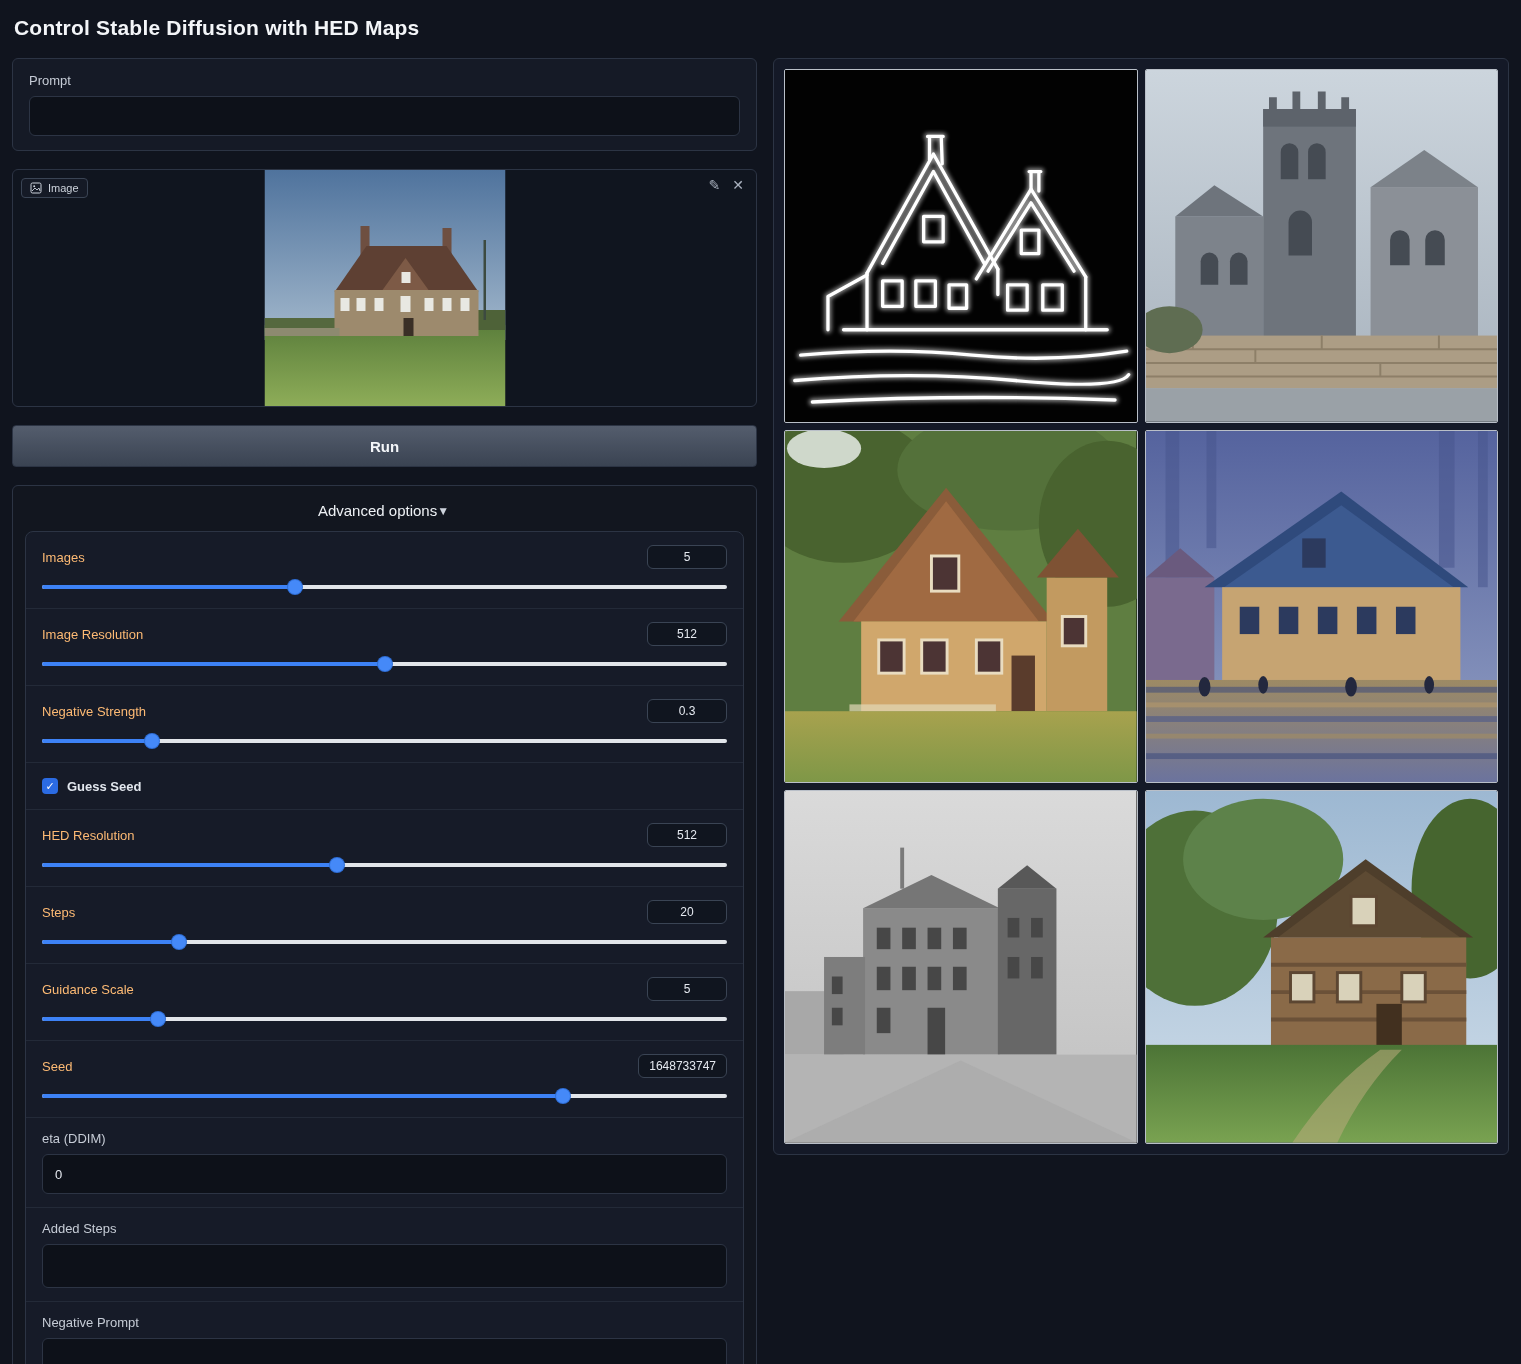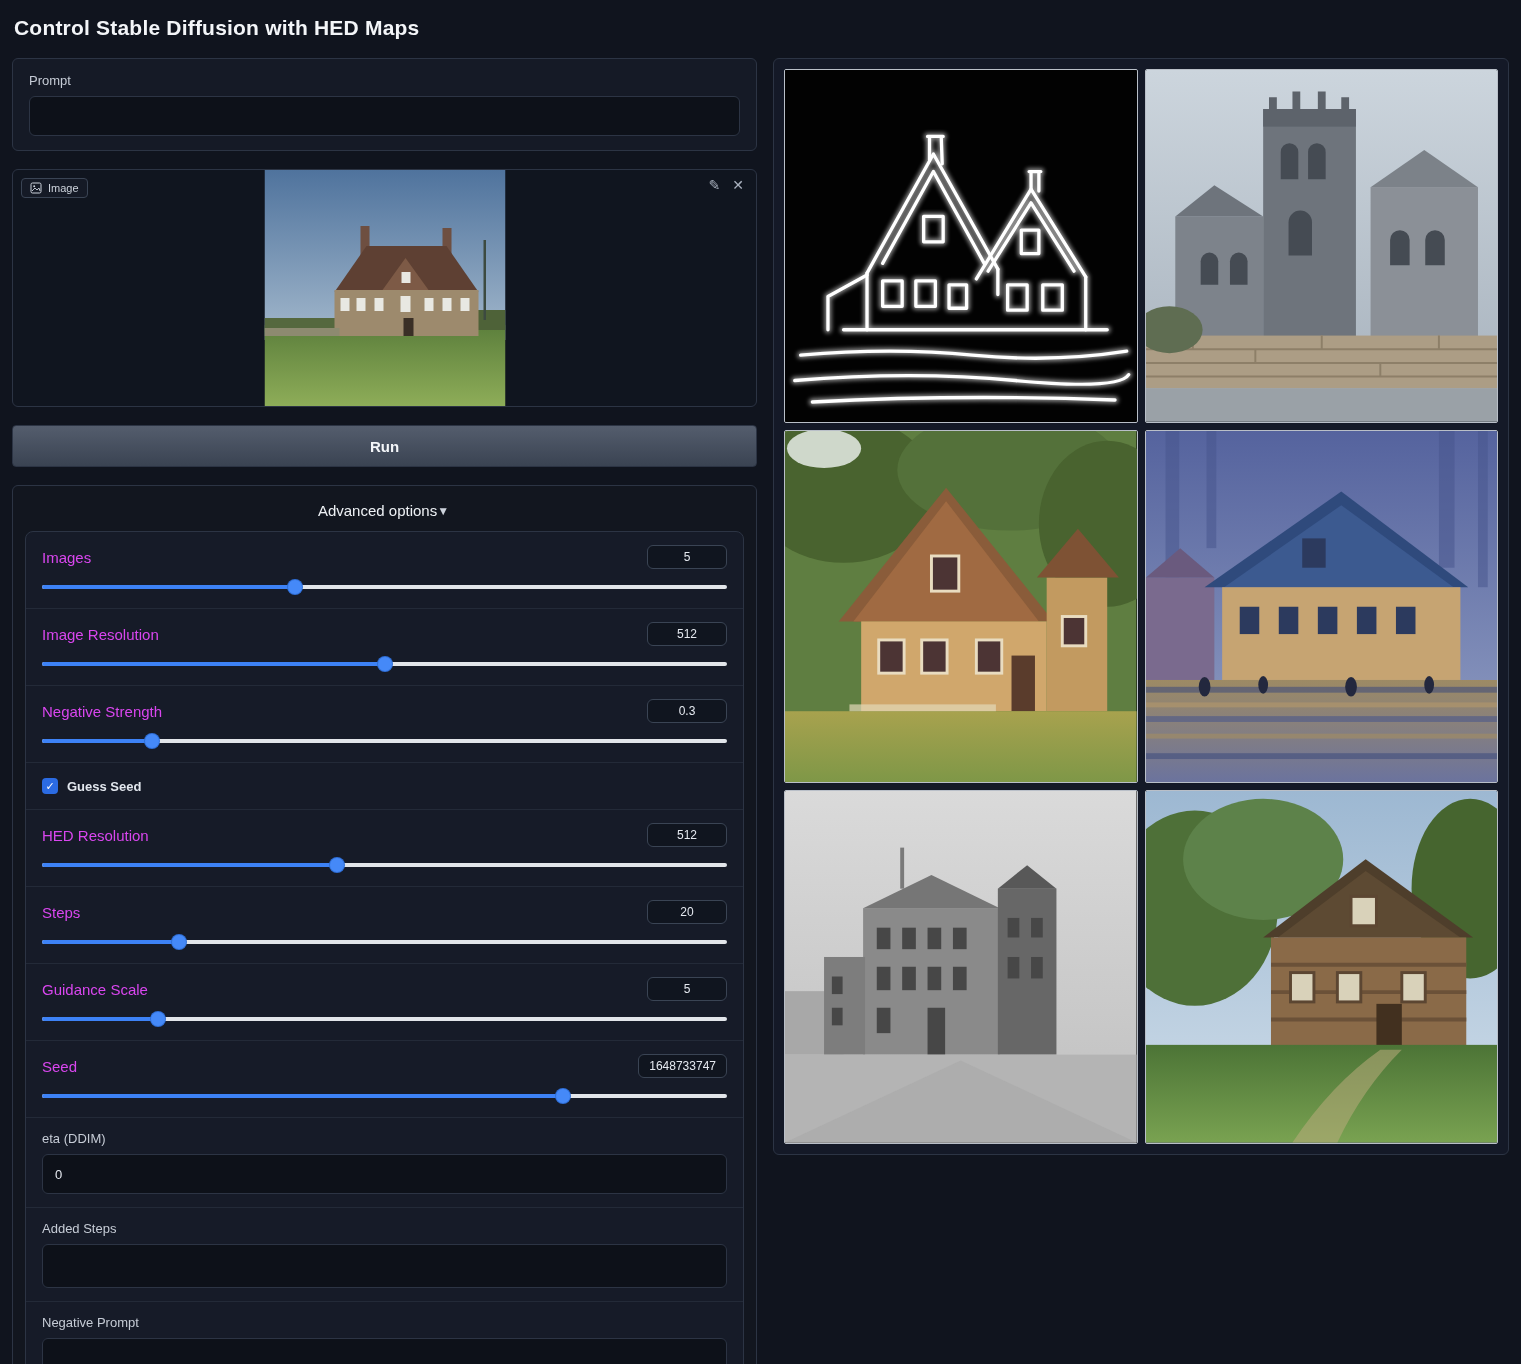--- a/index.html
+++ b/index.html
@@ -30,21 +30,21 @@
     color:#f3f5f8;font-size:15px;font-weight:700;cursor:pointer;font-family:inherit}
 
   .accordion{padding:14px 12px;background:#12161f}
   .acc-header{display:flex;justify-content:center;align-items:center;padding:2px 8px 12px 6px;
     font-size:15px;color:#eef1f5;cursor:pointer}
   .acc-arrow{font-size:12px;color:#cdd3dc}
   .acc-body{border:1px solid #2c3444;border-radius:8px;background:#161b28;overflow:hidden}
   .ctrl-row{padding:13px 16px;border-bottom:1px solid #232a38}
   .ctrl-row:last-child{border-bottom:none}
   .ctrl-head{display:flex;justify-content:space-between;align-items:center}
-  .ctrl-label{font-size:15px;color:#d946ef}
+  .ctrl-label{font-size:13px;color:#fdba74}
   .ctrl-value{min-width:80px;text-align:center;padding:4px 10px;border:1px solid #3a4454;border-radius:6px;
     background:#10151f;font-size:12px;color:#e5e9f0;cursor:text;display:inline-block}
   .slider{position:relative;height:16px;margin-top:10px;cursor:pointer}
   .slider .track{position:absolute;left:0;right:0;top:6px;height:4px;border-radius:2px;background:#e2e5ea}
   .slider .fill{position:absolute;left:0;top:6px;height:4px;border-radius:2px;background:#3d82f6}
   .slider .handle{position:absolute;top:1px;width:14px;height:14px;border-radius:50%;background:#4589f8;
     transform:translateX(-7px);box-shadow:0 0 0 1px #2f6fd8}
   .chk{display:flex;align-items:center;gap:9px;cursor:pointer;padding:2px 0}
   .chk-box{width:16px;height:16px;border-radius:4px;background:#2b6be3;color:#fff;font-size:11px;
     display:flex;align-items:center;justify-content:center}

